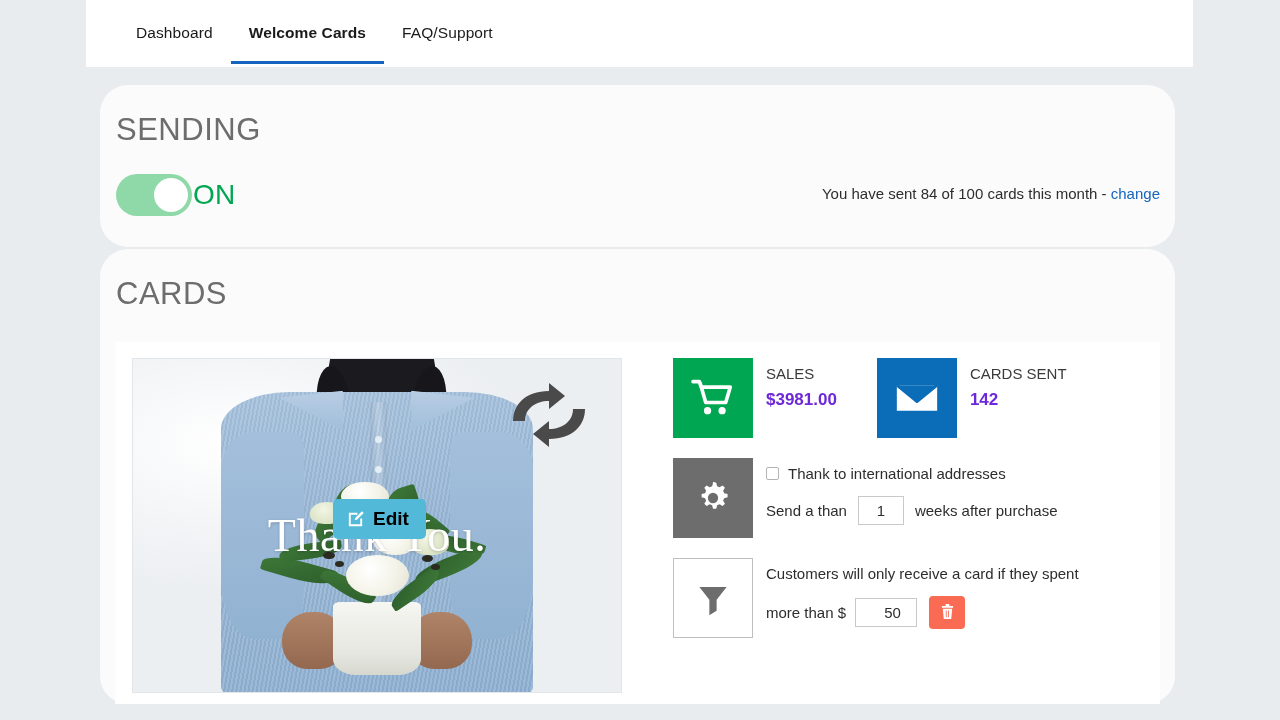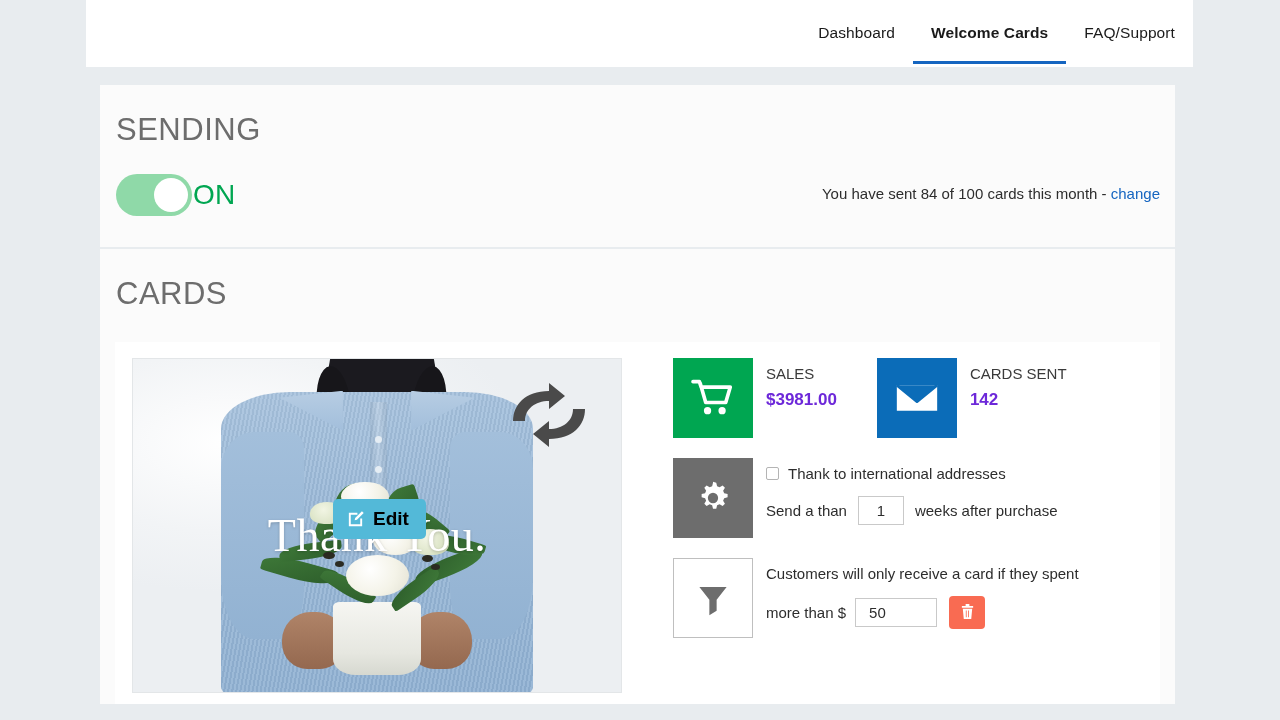--- a/index.html
+++ b/index.html
@@ -23,21 +23,20 @@
     top: 0;
     width: 1107px;
     height: 67px;
     background: #ffffff;
   }
   .nav-tabs {
     display: flex;
     align-items: flex-start;
     height: 100%;
     padding-left: 32px;
-    justify-content: flex-end;
   }
   .nav-tab {
     position: relative;
     font-size: 15.5px;
     color: #1a1a1a;
     padding: 24px 18px 22px 18px;
     cursor: pointer;
     white-space: nowrap;
     letter-spacing: 0.1px;
   }
@@ -53,20 +52,21 @@
     height: 3px;
     background: #1565c0;
   }
 
   
   .panel {
     position: absolute;
     left: 100px;
     width: 1075px;
     background: #fbfbfb;
+    border-radius: 28px;
   }
   .panel-sending { top: 85px; height: 162px; }
   .panel-cards   { top: 249px; height: 455px; }
 
   .panel-title {
     font-size: 31px;
     color: #6d6d6d;
     font-weight: normal;
     letter-spacing: 0.5px;
     padding-left: 16px;
@@ -370,21 +370,21 @@
   .txt-input {
     border: 1px solid #c9c9c9;
     background: #fff;
     font-family: "Liberation Sans", sans-serif;
     font-size: 15px;
     color: #2d2d2d;
     height: 29px;
     outline: none;
   }
   .weeks-input { width: 46px; text-align: center; }
-  .amount-input { width: 82px; text-align: left; padding-left: 13px; }
+  .amount-input { width: 62px; text-align: center; padding-left: 13px; }
 
   
   .filter-row {
     display: flex;
     gap: 13px;
     margin-top: 20px;
   }
   .filter-body { padding-top: 7px; }
   .filter-text {
     font-size: 15px;

